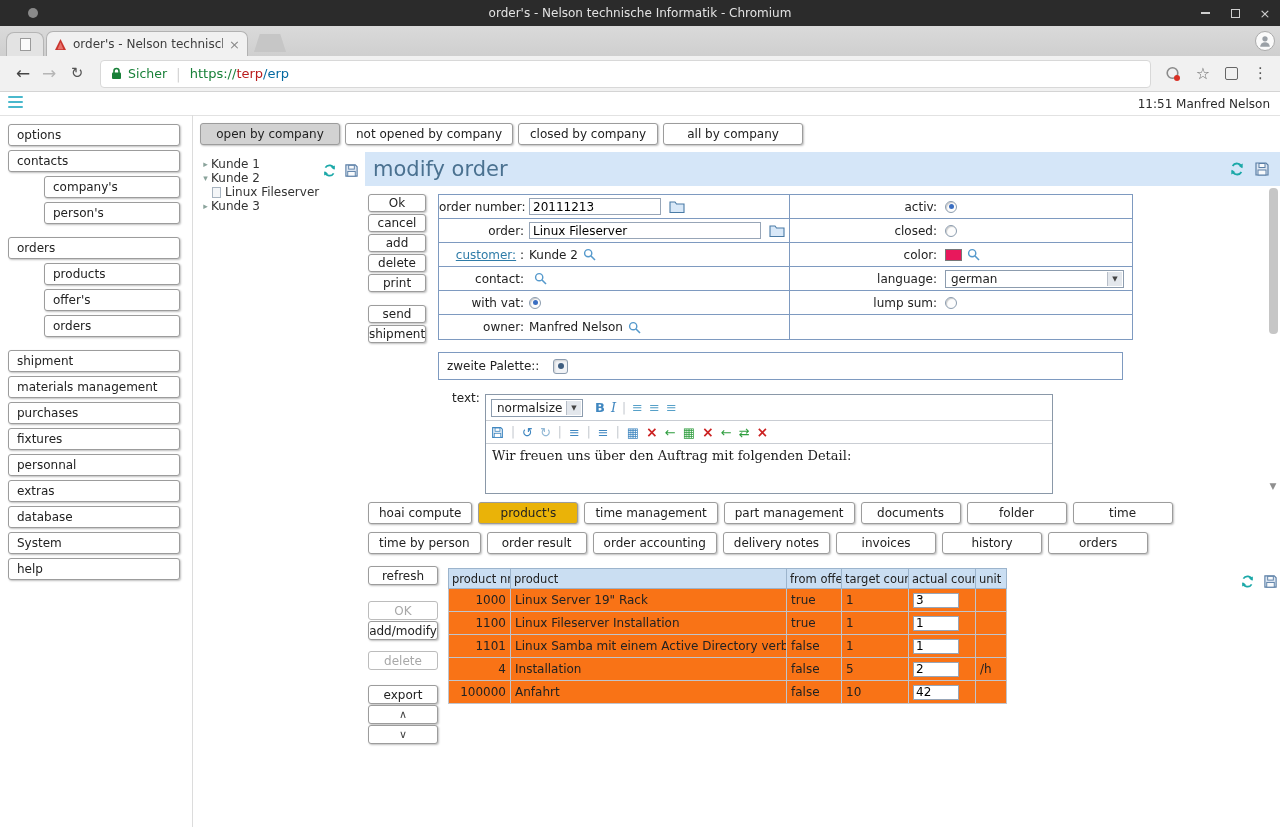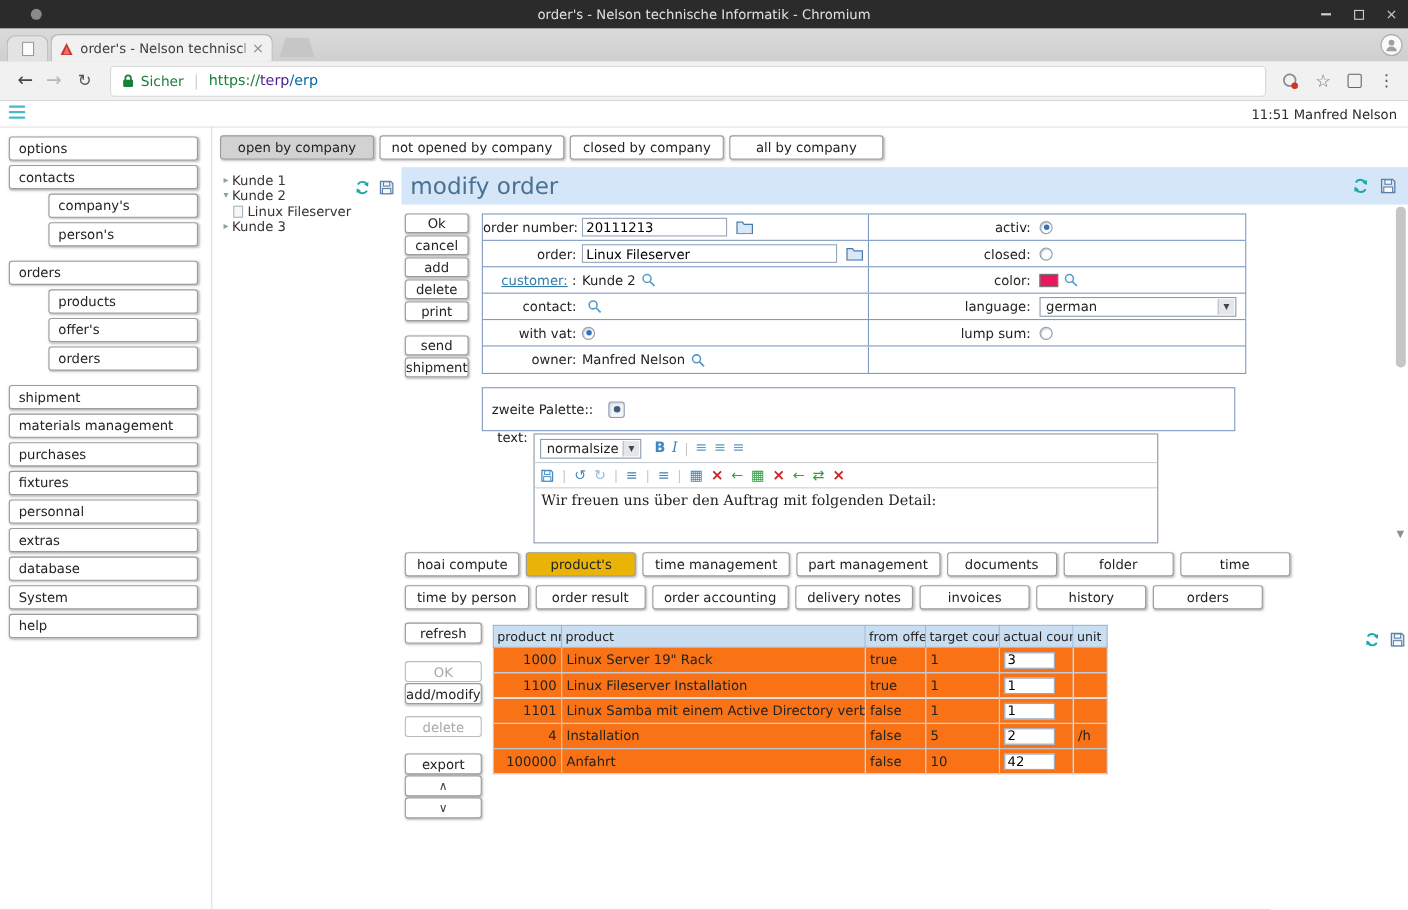--- a/index.html
+++ b/index.html
@@ -29,21 +29,21 @@
   .tabbar-avatar{position:absolute;right:5px;top:5px;width:20px;height:20px;border-radius:50%;background:#fafafa;border:1px solid #ababab;display:flex;align-items:center;justify-content:center;overflow:hidden;}
 
   
   .toolbar{position:absolute;top:56px;left:0;right:0;height:36px;background:#f1f1f1;border-bottom:1px solid #d4d4d4;display:flex;align-items:center;padding-left:10px;}
   .nav-btn{width:26px;text-align:center;font-size:17px;line-height:1;}
   .back{color:#454545;} .fwd{color:#b6b6b6;} .reload{color:#555;font-size:15px;margin-left:2px;}
   .omnibox{margin-left:10px;flex:1;height:28px;background:#fff;border:1px solid #d8d8d8;border-radius:4px;display:flex;align-items:center;padding:0 10px;}
   .secure{color:#188038;font-size:12.5px;margin-left:6px;}
   .omni-sep{color:#d4d4d4;margin:0 9px;font-size:14px;}
   .url{font-size:13px;}
-  .url .scheme{color:#188038;} .url .host{color:#4c1d95;} .url .path{color:#0369a1;}
+  .url .scheme{color:#188038;} .url .host{color:#b91c1c;} .url .path{color:#0369a1;}
   .tool-icons{display:flex;align-items:center;gap:15px;margin:0 12px 0 14px;}
   .star{font-size:16px;color:#6f6f6f;line-height:1;}
   .sq-icon{width:13px;height:13px;border:1.6px solid #666;border-radius:2px;}
   .kebab{font-size:15px;color:#555;line-height:1;}
 
   
   .page{position:absolute;top:92px;left:0;right:0;bottom:0;background:#fff;}
   .hamburger{position:absolute;left:8px;top:4px;display:flex;flex-direction:column;gap:3px;}
   .hamburger i{display:block;width:15px;height:2px;background:#49b8cc;border-radius:1px;}
   .clock{position:absolute;right:10px;top:5px;color:#2b2b2b;}
@@ -96,21 +96,21 @@
   .icon-gap2{margin-left:5px;display:flex;align-items:center;}
   .radio{width:12px;height:12px;border:1px solid #8c9cae;border-radius:50%;background:#fdfdfd;box-shadow:inset 1px 1px 1px rgba(0,0,0,.2);position:relative;flex:none;}
   .radio.sel::after{content:"";position:absolute;left:2.5px;top:2.5px;right:2.5px;bottom:2.5px;border-radius:50%;background:#3a6ec2;}
   .linkc{color:#2f7ca8;text-decoration:underline;}
   .swatch{width:17px;height:12px;border:1px solid #777;flex:none;}
   .selbox{height:18px;border:1px solid #8c9cae;background:#fff;display:flex;align-items:center;position:relative;padding-left:5px;}
   .selbox .arr{position:absolute;right:1px;top:1px;bottom:1px;width:15px;background:#e3e7ec;border-left:1px solid #b7bec8;display:flex;align-items:center;justify-content:center;font-size:7px;color:#444;}
   .lang{width:179px;} .fontsel{width:92px;}
 
   
-  .zrow{position:absolute;left:438px;top:260px;width:685px;height:40px;border:1px solid #7e9ac0;display:flex;align-items:center;padding-left:8px;}
+  .zrow{position:absolute;left:438px;top:260px;width:685px;height:28px;border:1px solid #7e9ac0;display:flex;align-items:center;padding-left:8px;}
   .toggle{width:15px;height:15px;border:1px solid #8c9cae;border-radius:3px;background:#f2f4f7;box-shadow:inset 1px 1px 2px rgba(0,0,0,.15);display:flex;align-items:center;justify-content:center;margin-left:14px;}
   .toggle .dot{width:6px;height:6px;border-radius:50%;background:#3f5e80;}
 
   
   .text-label{position:absolute;left:452px;top:299px;}
   .editor{position:absolute;left:485px;top:302px;width:568px;height:100px;border:1px solid #8a98a8;background:#fff;}
   .etb{height:26px;border-bottom:1px solid #c9cdd3;display:flex;align-items:center;padding:0 5px;gap:6px;}
   .etb2{height:23px;gap:7px;}
   .eicon{font-size:13px;line-height:1;}
   .blue{color:#4087c0;} .lblue{color:#93b9d6;} .teal{color:#56a0c8;} .green{color:#2f9e3f;} .redx{color:#cc2222;font-weight:bold;font-size:14px;line-height:1;}

